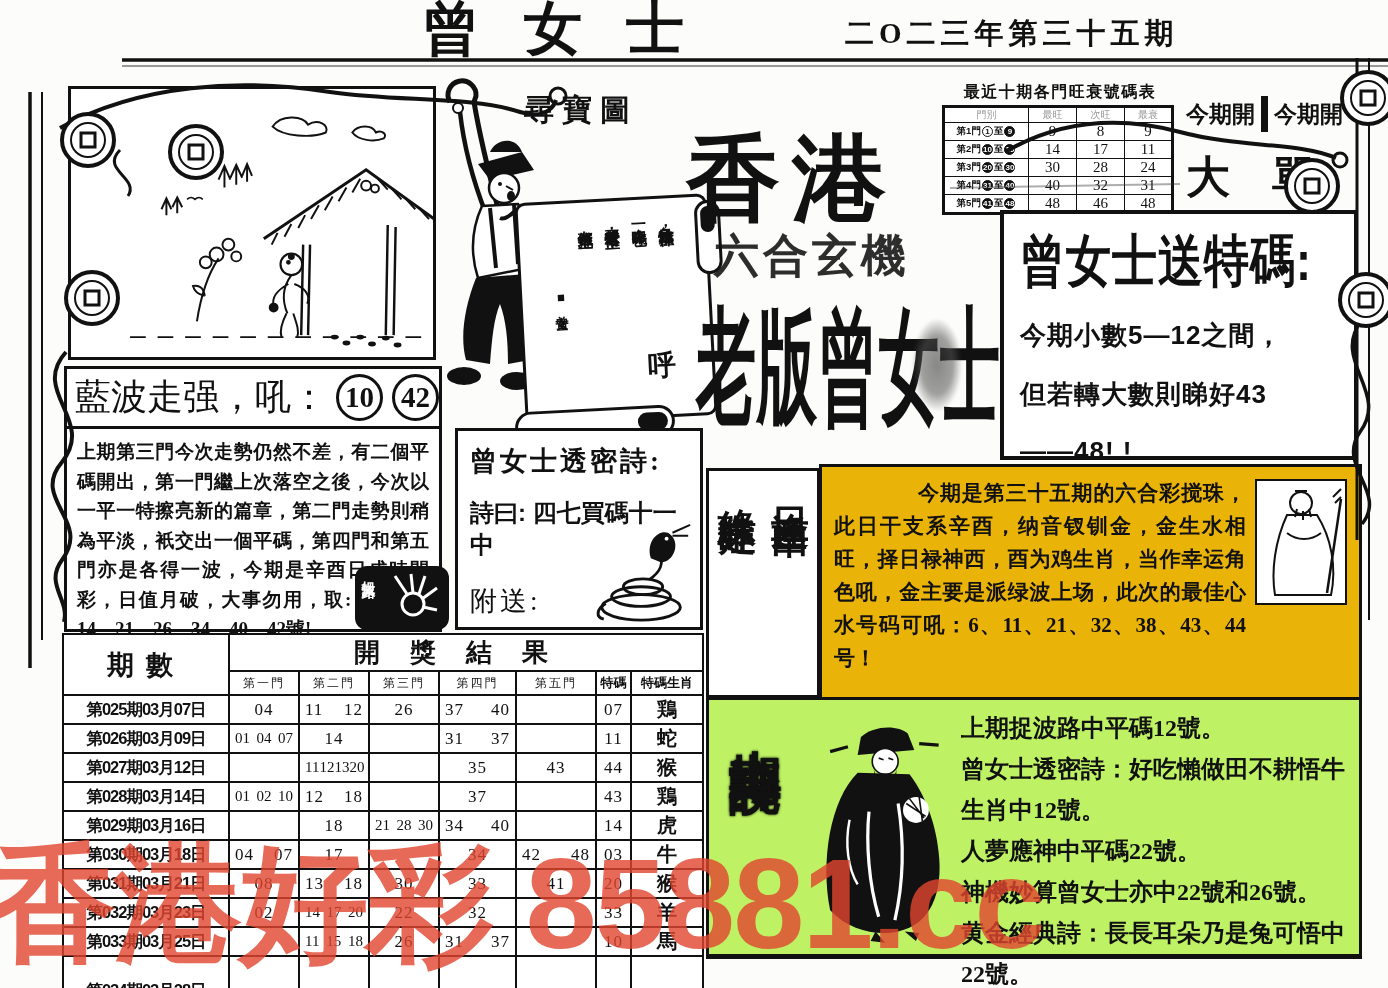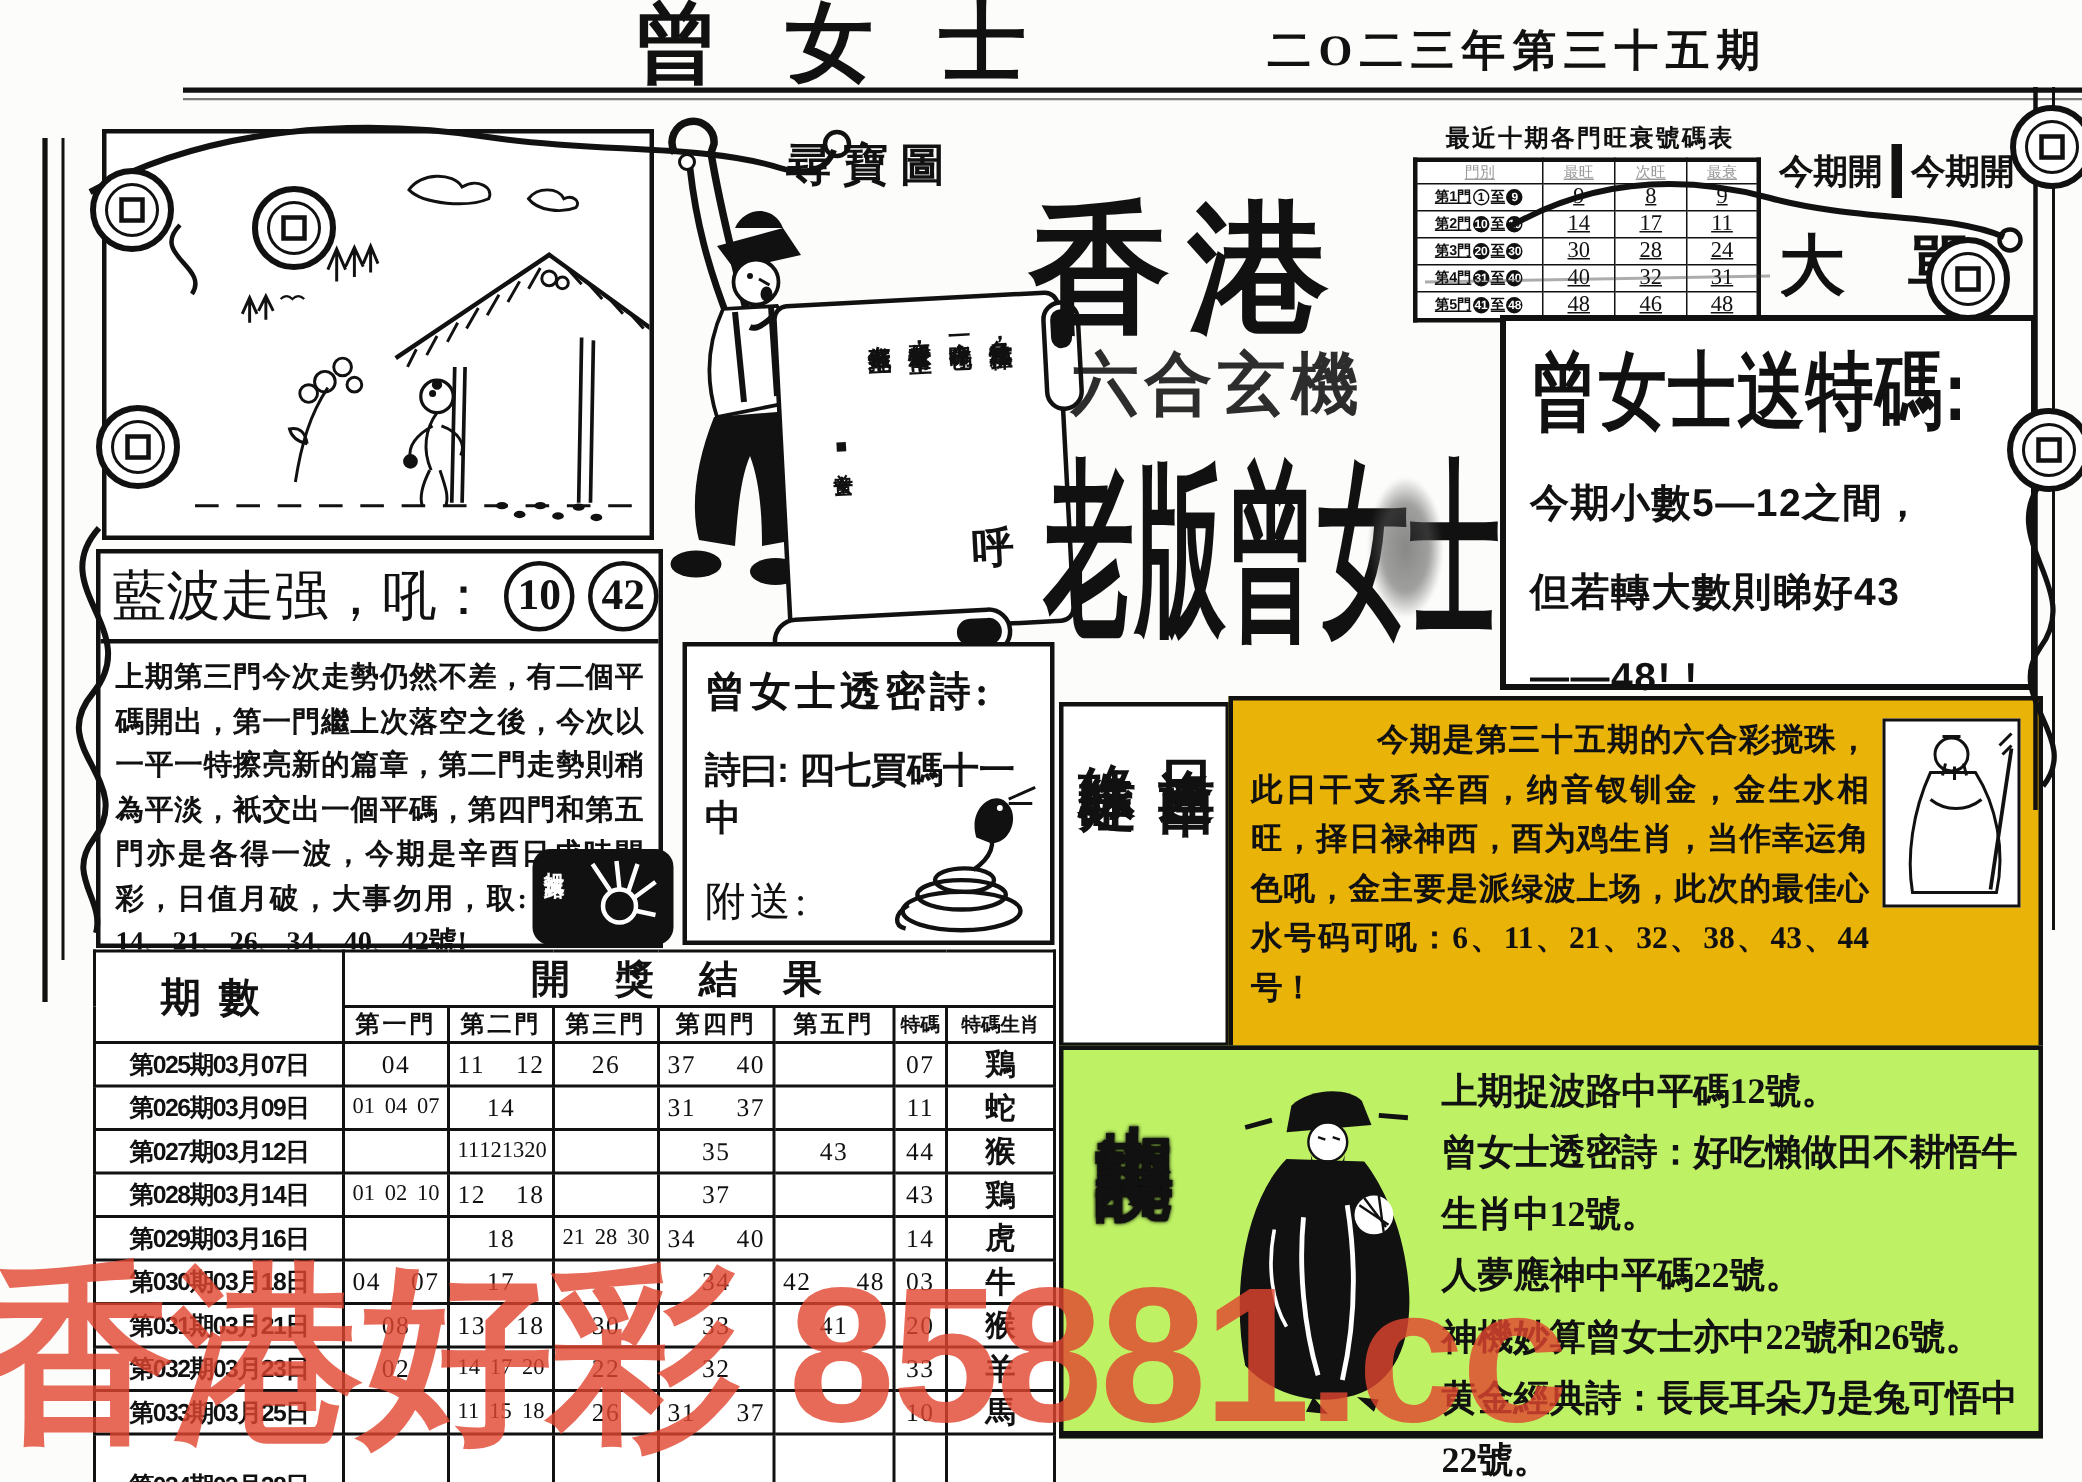--- a/index.html
+++ b/index.html
@@ -34,21 +34,21 @@
   
   .region { left:686px; top:116px; font-size:94px; font-weight:900; letter-spacing:12px; font-family:"Liberation Serif",serif; }
   .mystic { left:714px; top:226px; font-size:45px; font-weight:900; letter-spacing:4px; opacity:.88; }
   .brand { left:696px; top:284px; font-size:60px; font-weight:900; letter-spacing:1px; transform:scaleY(2.1); transform-origin:top left; font-family:"Liberation Sans",sans-serif; }
   .smudge { left:902px; top:300px; width:70px; height:130px; background:radial-gradient(closest-side,#2a2a2a 0%,#555 45%,transparent 72%); opacity:.55; filter:blur(1px); }
 
   
   .hot-wrap { left:942px; top:82px; width:236px; }
   .hot-title { font-size:16px; font-weight:700; letter-spacing:1.5px; text-align:center; }
   table.hot { border-collapse:collapse; width:232px; margin-top:2px; border:3px solid #111; background:#fff; }
-  table.hot th, table.hot td { border:1.5px solid #111; text-align:center;text-decoration:underline; }
+  table.hot th, table.hot td { border:1.5px solid #111; text-align:center; }
   table.hot th { font-size:10px; color:#999; font-weight:400; height:16px; }
   td.hd { font-size:9.5px; font-weight:700; white-space:nowrap; padding:0 1px; text-align:left; font-family:"Liberation Sans",sans-serif; }
   .cnum { display:inline-flex; width:11px; height:11px; border:1px solid #111; border-radius:50%; font-size:8px; align-items:center; justify-content:center; font-style:normal; vertical-align:middle; margin:0 1px; }
   .cnum.dark { background:#111; color:#fff; }
   td.hv { font-size:15px; height:17px; width:48px; font-weight:400; }
 
   
   .open-panel { left:1186px; top:96px; width:180px; }
   .op-row { display:flex; align-items:center; gap:6px; font-size:23px; font-weight:900; font-family:"Liberation Sans",sans-serif; }
   .op-bar { width:7px; height:36px; background:#111; }
@@ -85,21 +85,21 @@
   .com-body { width:412px; font-size:21px; font-weight:700; line-height:33px; text-indent:4em; text-align:justify; }
   .sage-sm { position:absolute; right:12px; top:12px; width:92px; height:126px; border:2px solid #111; background:#fff; }
   .chase { position:absolute; right:6px; bottom:4px; display:flex; gap:2px; }
   .chase div { writing-mode:vertical-rl; text-orientation:upright; font-size:33px; font-weight:900; font-family:"Liberation Sans",sans-serif; letter-spacing:3px; }
 
   
   table.res { position:absolute; left:62px; top:633px; width:640px; border-collapse:collapse; background:#fff; table-layout:fixed; }
   table.res th, table.res td { border:2px solid #111; text-align:center; overflow:hidden; }
   th.rt-period { font-size:27px; font-weight:900; letter-spacing:12px; }
   th.rt-group { font-size:26px; font-weight:900; letter-spacing:30px; height:26px; }
-  th.rt-door { font-size:16px; font-weight:700; height:24px; letter-spacing:2px; }
+  th.rt-door { font-size:12px; font-weight:400; height:24px; letter-spacing:2px; }
   th.rt-sp { font-size:13px; font-weight:700; letter-spacing:0; }
   td.r-period { font-size:16.5px; font-weight:700; letter-spacing:-1px; white-space:nowrap; font-family:"Liberation Sans",sans-serif; height:25px; }
   td.r-door .cf { display:flex; padding:0 5px; }
   td.r-door .cf.c1 { justify-content:center; }
   td.r-door .cf.cn { justify-content:space-between; }
   .tok { font-size:17px; letter-spacing:1px; }
   .cf.many .tok { font-size:15px; letter-spacing:0; }
   td.r-sp { font-size:17px; }
   td.r-zo { font-size:20px; font-weight:700; }
   .circ { display:inline-flex; width:24px; height:24px; border:2px solid #111; border-radius:50%; align-items:center; justify-content:center;margin-top:44px; }

